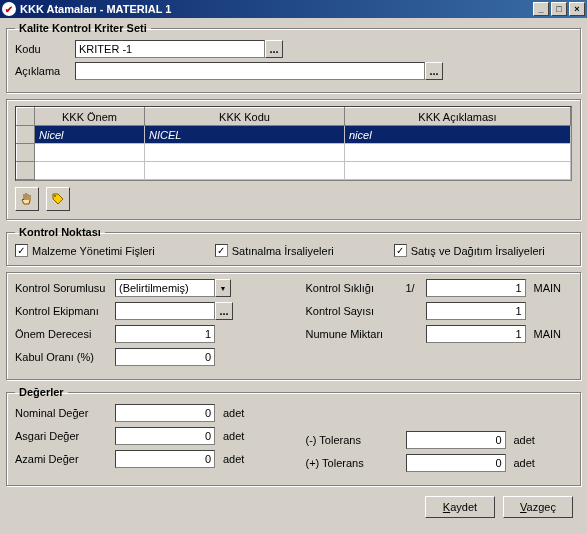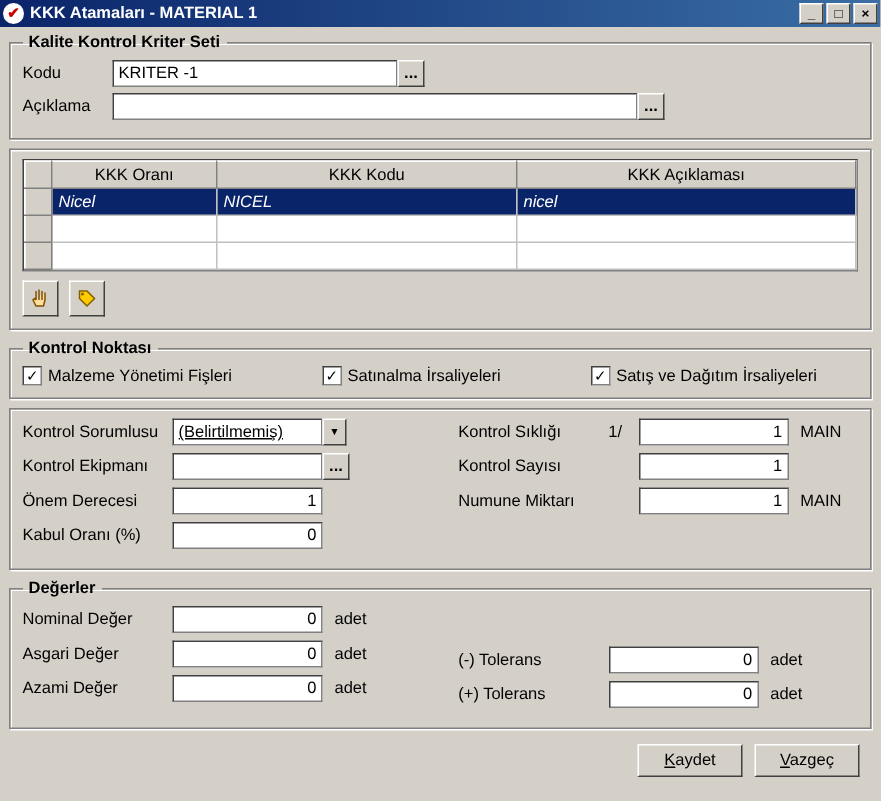--- a/index.html
+++ b/index.html
@@ -25,21 +25,21 @@
   .toolbar { margin-top: 6px; }
   .toolbtn { width: 24px; height: 24px; background: #d4d0c8; border: 1px solid #fff; border-right-color: #404040; border-bottom-color: #404040; display: inline-flex; align-items: center; justify-content: center; margin-right: 4px; }
   .chkrow { display: flex; gap: 60px; }
   .chk { display: flex; align-items: center; gap: 4px; }
   .chkbox { width: 13px; height: 13px; background: #fff; border: 1px solid #808080; border-top-color: #404040; border-left-color: #404040; display: flex; align-items: center; justify-content: center; font-size: 10px; color: #000; }
   .formgrid { display: flex; gap: 24px; }
   .col { flex: 1; }
   .frow { display: flex; align-items: center; margin-bottom: 5px; }
   .flbl { width: 100px; }
   .combo { display: flex; }
-  .combo input { width: 100px; text-decoration: underline; }
+  .combo input { width: 100px; }
   .combobtn { width: 16px; height: 18px; background: #d4d0c8; border: 1px solid #fff; border-right-color: #404040; border-bottom-color: #404040; display: flex; align-items: center; justify-content: center; font-size: 7px; }
   .num { text-align: right; width: 100px; }
   .unit { margin-left: 8px; }
   .btnbar { display: flex; justify-content: flex-end; gap: 8px; padding: 4px 8px; }
   .btn { min-width: 70px; height: 22px; background: #d4d0c8; border: 1px solid #fff; border-right-color: #404040; border-bottom-color: #404040; display: flex; align-items: center; justify-content: center; padding: 0 10px; }
   .btn u { text-decoration: underline; }
   .gridwrap { border: 1px solid #808080; border-top-color: #404040; border-left-color: #404040; }
 </style>
 </head>
 <body>
@@ -67,21 +67,21 @@
       <div class="dots">...</div>
     </div>
   </fieldset>
 
   <fieldset class="groove">
     <div class="gridwrap">
     <table class="grid">
       <tbody>
             <tr>
         <th class="rowhdr"></th>
-        <th style="width:110px">KKK Oranı</th>
+        <th style="width:110px">KKK Önem</th>
         <th style="width:200px">KKK Kodu</th>
         <th>KKK Açıklaması</th>
       </tr>
       <tr class="selected">
         <td class="rowhdr"></td>
         <td>Nicel</td>
         <td>NICEL</td>
         <td>nicel</td>
       </tr>
       <tr>

